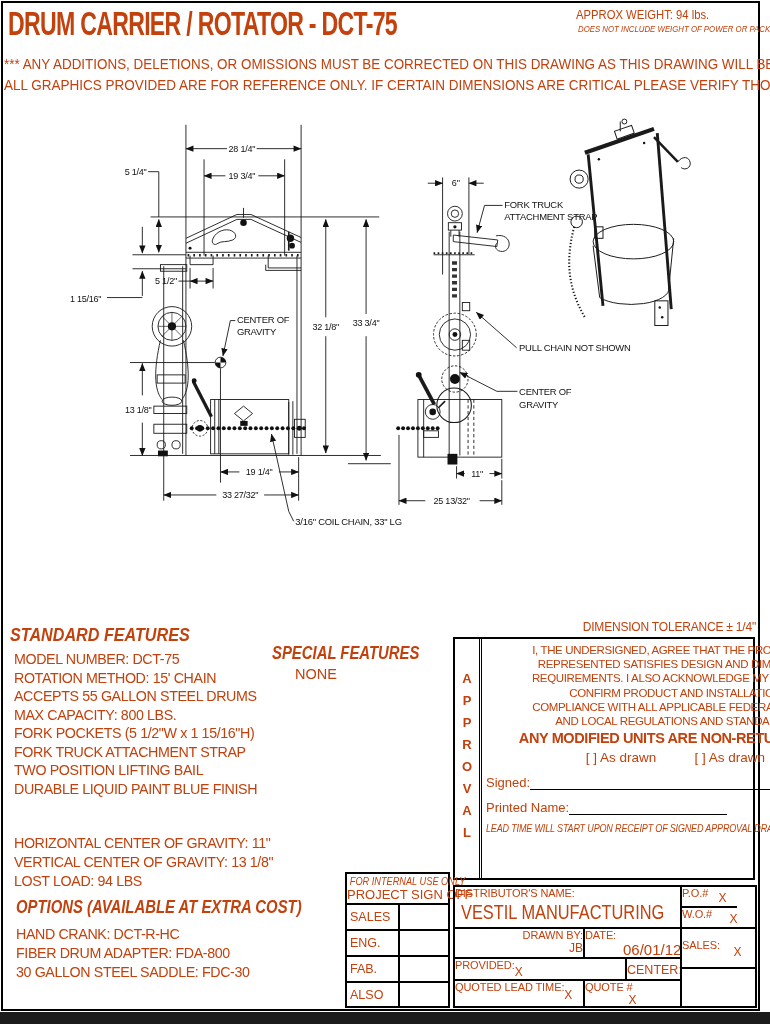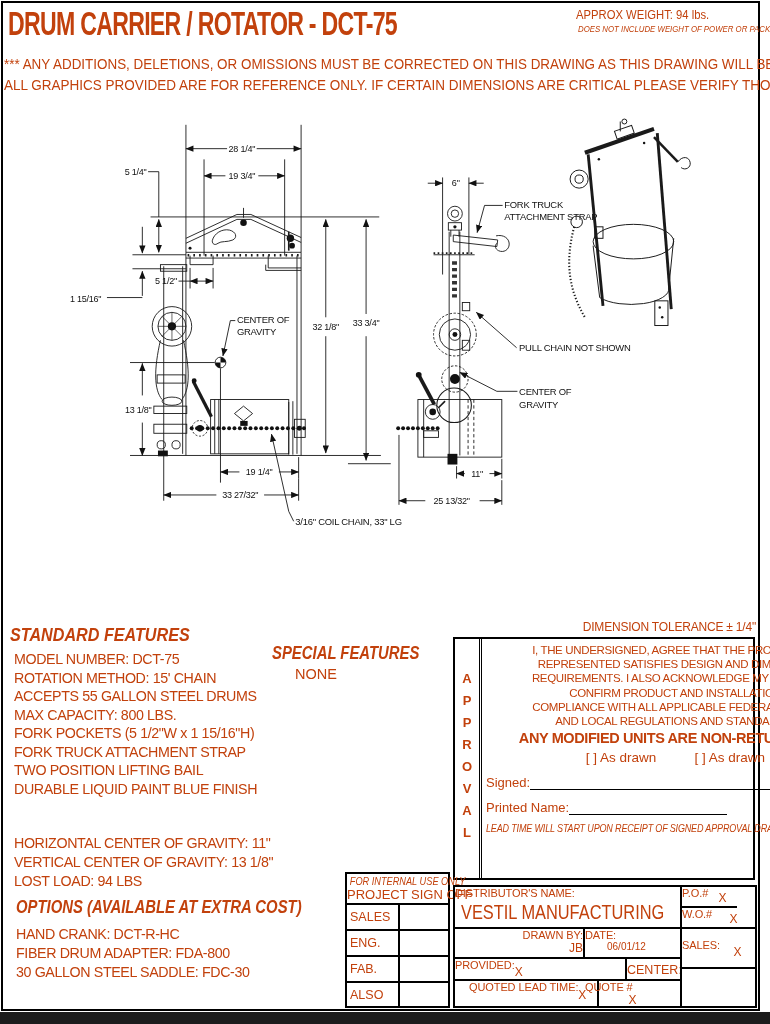--- a/index.html
+++ b/index.html
@@ -406,35 +406,35 @@
     <div class="tb bb" style="left:227px;top:21px;width:73px;height:21px;">
       <span class="tb-label" style="float:left">W.O.#</span>
       <div class="tb-val" style="text-align:center;margin-top:4px;">X</div>
     </div>
     <div class="tb br bb" style="left:0;top:42px;width:130px;height:30px;text-align:right;">
       <span class="tb-label">DRAWN BY:</span>
       <div style="font-size:12px;margin-left:38px;">JB</div>
     </div>
     <div class="tb br bb" style="left:130px;top:42px;width:97px;height:30px;">
       <span class="tb-label">DATE:</span>
-      <div style="font-size:10px;margin-left:22px;">06/01/12</div>
+      <div style="font-size:15px;margin-left:38px;">06/01/12</div>
     </div>
     <div class="tb bb" style="left:227px;top:52px;width:73px;height:30px;">
       <span class="tb-label" style="float:left">SALES:</span>
       <div class="tb-val" style="text-align:center;margin-top:6px;">X</div>
     </div>
     <div class="tb br bb" style="left:0;top:72px;width:172px;height:22px;">
       <span class="tb-label" style="float:left">PROVIDED:</span>
       <div class="tb-val" style="margin:6px 0 0 20px;">X</div>
     </div>
     <div class="tb br bb" style="left:172px;top:72px;width:55px;height:22px;font-size:12.5px;padding-top:4px;text-align:center;white-space:nowrap;">
       <span>CENTER:</span>
       <span>1:14</span>
     </div>
-    <div class="tb br" style="left:14px;top:94px;width:130px;height:25px;">
+    <div class="tb br" style="left:0;top:94px;width:130px;height:25px;">
       <span class="tb-label" style="float:left">QUOTED LEAD TIME:</span>
       <div class="tb-val" style="margin:7px 0 0 86px;">X</div>
     </div>
     <div class="tb br" style="left:130px;top:94px;width:97px;height:26px;">
       <span class="tb-label">QUOTE #</span>
       <div class="tb-val" style="text-align:center;">X</div>
     </div>
   </div>
 
   <div class="abs" id="footer-bar"></div>

